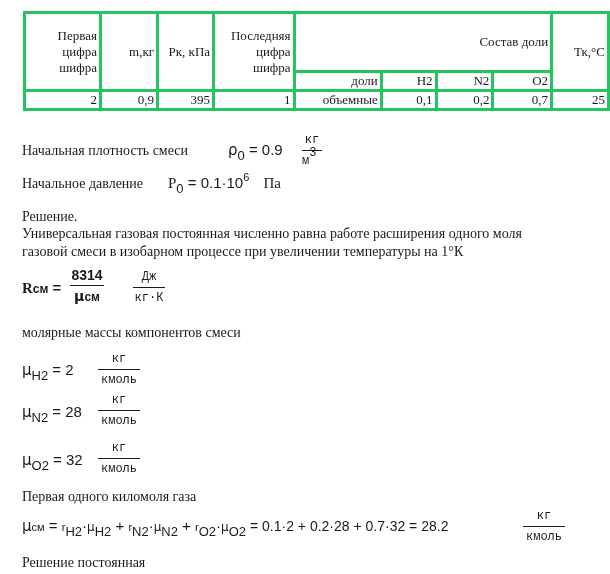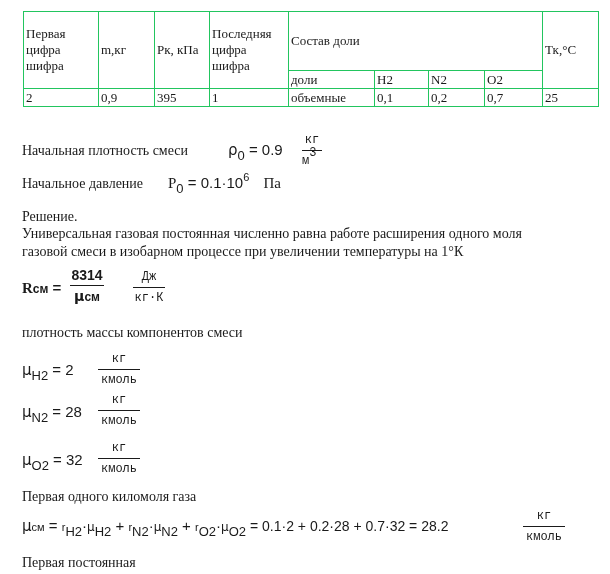--- a/index.html
+++ b/index.html
@@ -1,21 +1,21 @@
 <!DOCTYPE html>
 <html><head>
 <meta charset="utf-8">
 <style>
   html, body { margin:0; padding:0; background:#ffffff; }
   body { width:610px; height:574px; position:relative; overflow:hidden;
          font-family:"Liberation Serif", serif; color:#1a1a1a; }
   .abs { position:absolute; white-space:nowrap; }
   table.data { position:absolute; left:23px; top:11px; border-collapse:collapse;
                font-family:"Liberation Serif", serif; font-size:13px; }
-  table.data td { border:1px solid #22c55e; text-align:left; vertical-align:middle;
+  table.data td { border:3px solid #22c55e; text-align:right; vertical-align:middle;
                   padding:0 2px; line-height:16px; }
   .txt { font-size:14px; }
   .math { font-family:"Liberation Sans", sans-serif; font-size:14px; }
   .sub { font-size:13px; position:relative; top:5px; }
   .sup { font-size:11px; position:relative; top:-7px; }
   .frac { position:absolute; text-align:center; font-family:Liberation Mono, monospace; font-size:12px; }
   .frac .num { display:block; line-height:14px; }
   .frac .bar { display:block; height:0; border-top:1px solid #1a1a1a; margin:3px 0; }
   .frac .den { display:block; line-height:14px; }
   .mu { font-family:"DejaVu Sans", sans-serif; }
@@ -80,21 +80,21 @@
   <span class="num">8314</span>
   <span class="bar"></span>
   <span class="den"><span class="mu">μ</span><span style="font-size:12px;">см</span></span>
 </div>
 <div class="frac" style="left:133px; top:270px; width:32px;">
   <span class="num">Дж</span>
   <span class="bar"></span>
   <span class="den">кг·К</span>
 </div>
 
-<div class="abs txt" style="left:22px; top:325px;">плотность массы компонентов смеси</div>
+<div class="abs txt" style="left:22px; top:325px;">молярные массы компонентов смеси</div>
 
 <div class="abs math" style="left:22px; top:361px; font-size:15px;">
   <span class="mu">μ</span><span class="sub">H2</span><span> = 2</span>
 </div>
 <div class="frac" style="left:98px; top:352px; width:42px;">
   <span class="num">кг</span>
   <span class="bar"></span>
   <span class="den">кмоль</span>
 </div>
 
@@ -120,13 +120,13 @@
 
 <div class="abs math" style="left:22px; top:517px; font-size:15px;">
   <span class="mu">μ</span><span style="font-size:11px;">см</span><span> = </span><span style="font-size:11px;">r</span><span class="sub">H2</span><span>·</span><span class="mu" style="font-size:12px;">μ</span><span class="sub">H2</span><span> + </span><span style="font-size:11px;">r</span><span class="sub">N2</span><span>·</span><span class="mu" style="font-size:12px;">μ</span><span class="sub">N2</span><span> + </span><span style="font-size:11px;">r</span><span class="sub">O2</span><span>·</span><span class="mu" style="font-size:12px;">μ</span><span class="sub">O2</span><span style="font-size:14px;"> = 0.1·2 + 0.2·28 + 0.7·32 = 28.2</span>
 </div>
 <div class="frac" style="left:523px; top:509px; width:42px;">
   <span class="num">кг</span>
   <span class="bar"></span>
   <span class="den">кмоль</span>
 </div>
 
-<div class="abs txt" style="left:22px; top:555px;">Первая постоянная</div>
+<div class="abs txt" style="left:22px; top:555px;">Решение постоянная</div>
 
 </body></html>

